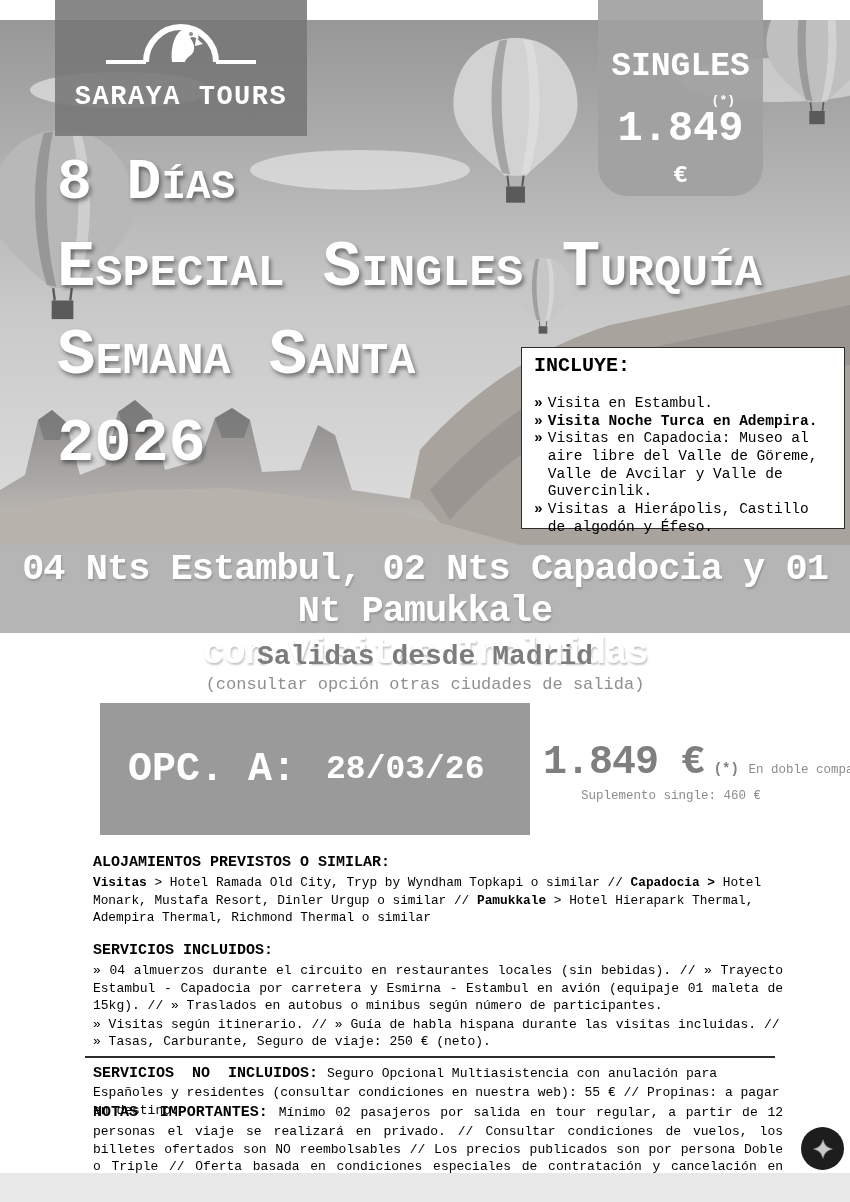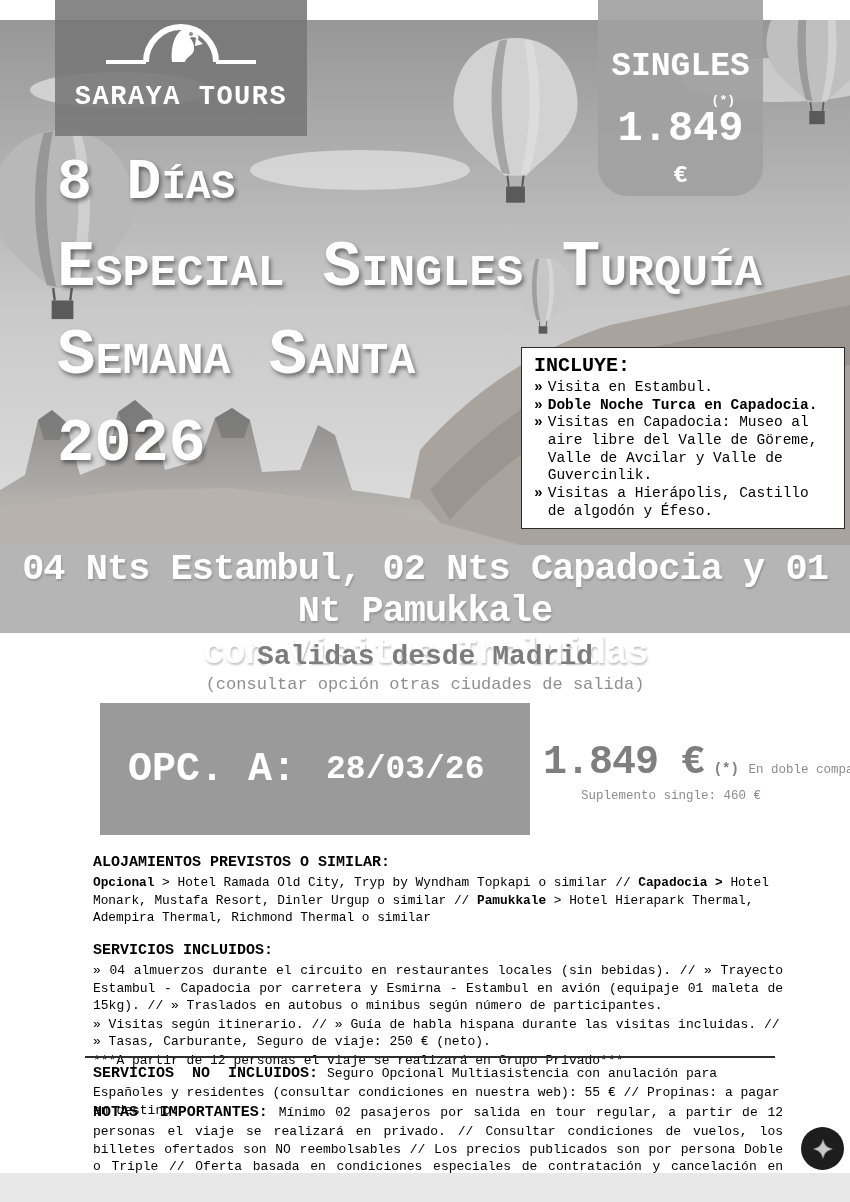--- a/index.html
+++ b/index.html
@@ -35,21 +35,21 @@
     text-shadow:2px 3px 4px rgba(0,0,0,0.45);
   }
   .t1 { top:130px; font-size:58px; }
   .t2 { top:212px; font-size:64px; }
   .t3 { top:300px; font-size:64px;text-align:center; }
   .t4 { top:388px; font-size:62px; }
   .incluye {
     position:absolute; left:521px; top:327px; width:324px; height:182px;
     background:#fff; border:1px solid #2b2b2b; padding:6px 10px 6px 12px;
   }
-  .incluye .inc-title { font-weight:bold; font-size:20px; margin-bottom:2px; }
+  .incluye .inc-title { font-weight:bold; font-size:20px; margin-bottom:18px; }
   .incluye ul { list-style:none; }
   .incluye li { font-size:14.5px; line-height:1.22; display:flex; }
   .incluye li .mk { font-weight:bold; margin-right:5px; }
   .incluye li.b { font-weight:bold; }
   
   .banner {
     position:absolute; left:0; top:545px; width:850px; height:88px;
     background:#b5b5b5; color:#fff; text-align:center;
     font-weight:bold; font-size:37px; line-height:42px; letter-spacing:-1px;
     padding-top:3px; text-shadow:1px 2px 2px rgba(90,90,90,0.35);
@@ -171,21 +171,21 @@
 
     <div class="incluye">
       <div class="inc-title">INCLUYE:</div>
       <ul>
         <li>
             <span class="mk">»</span>
             <span>Visita en Estambul.</span>
           </li>
         <li class="b">
             <span class="mk">»</span>
-            <span>Doble Noche Turca en Capadocia.</span>
+            <span>Visita Noche Turca en Adempira.</span>
           </li>
         <li>
             <span class="mk">»</span>
             <span>Visitas en Capadocia: Museo al aire libre del Valle de Göreme, Valle de Avcilar y Valle de Guvercinlik.</span>
           </li>
         <li>
             <span class="mk">»</span>
             <span>Visitas a Hierápolis, Castillo de algodón y Éfeso.</span>
           </li>
       </ul>
@@ -210,28 +210,27 @@
     <div class="row1">
       <span class="p-big">1.849 €</span>
       <span class="p-ast">(*)</span>
       <span class="p-note"> En doble compartida</span>
     </div>
     <div class="p-sup">Suplemento single: 460 €</div>
   </div>
 
   <div class="sect aloja">
     <div class="h">ALOJAMIENTOS PREVISTOS O SIMILAR:</div>
-    <p class="body"><b>Opcional</b><span> &gt; Hotel Ramada Old City, Tryp by Wyndham Topkapi o similar //  </span><b>Capadocia &gt;</b><span>  Hotel Monark, Mustafa Resort, Dinler Urgup o similar // </span><b>Pamukkale</b><span> &gt; Hotel Hierapark Thermal, Adempira Thermal, Richmond Thermal o similar</span></p>
+    <p class="body"><b>Visitas</b><span> &gt; Hotel Ramada Old City, Tryp by Wyndham Topkapi o similar //  </span><b>Capadocia &gt;</b><span>  Hotel Monark, Mustafa Resort, Dinler Urgup o similar // </span><b>Pamukkale</b><span> &gt; Hotel Hierapark Thermal, Adempira Thermal, Richmond Thermal o similar</span></p>
   </div>
 
   <div class="sect serv">
     <div class="h">SERVICIOS INCLUIDOS:</div>
     <p class="j">» 04 almuerzos durante el circuito en restaurantes locales (sin bebidas). // » Trayecto Estambul - Capadocia por carretera y Esmirna - Estambul en avión (equipaje 01 maleta de 15kg). // » Traslados en autobus o minibus según número de participantes.</p>
     <p>» Visitas según itinerario. // » Guía de habla hispana durante las visitas incluidas. // » Tasas, Carburante, Seguro de viaje: 250 € (neto).</p>
-    <p>***A partir de 12 personas el viaje se realizará en Grupo Privado***</p>
   </div>
 
   <div class="rule"></div>
 
   <div class="sect noinc">
     <span class="inline-h">SERVICIOS  NO  INCLUIDOS: </span><span>Seguro Opcional Multiasistencia con anulación para Españoles y residentes (consultar condiciones en nuestra web): 55 € // Propinas: a pagar en destino.</span>
   </div>
 
   <div class="sect notas">
     <span class="inline-h">NOTAS  IMPORTANTES: </span><span>Mínimo 02 pasajeros por salida en tour regular, a partir de 12 personas el viaje se realizará en privado. // Consultar condiciones de vuelos, los billetes ofertados son NO reembolsables // Los precios publicados son por persona Doble o Triple // Oferta basada en condiciones especiales de contratación y cancelación en caso de desistimiento por parte del consumidor // Los precios finales pueden variar debido a modificaciones de tarifas, tasas, carburantes y/o cambios de divisas hasta 21 días antes de la salida.</span>

